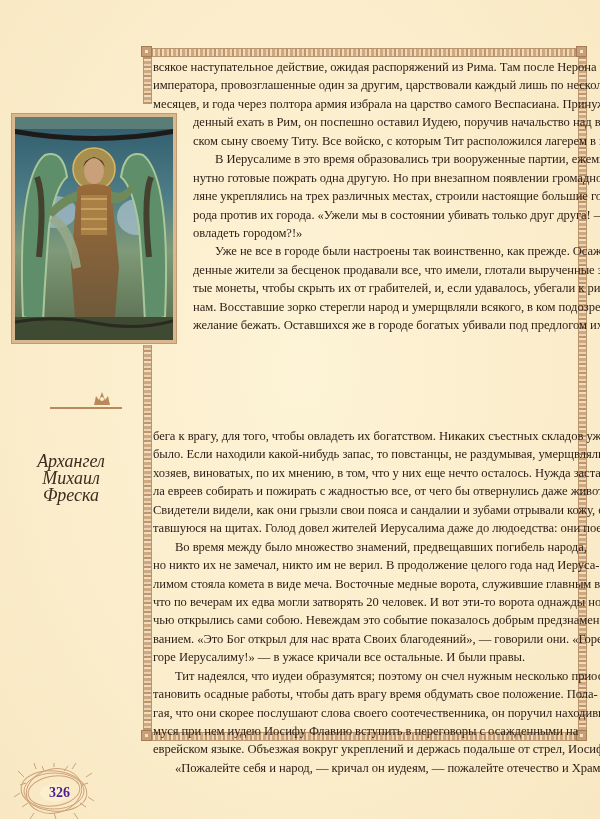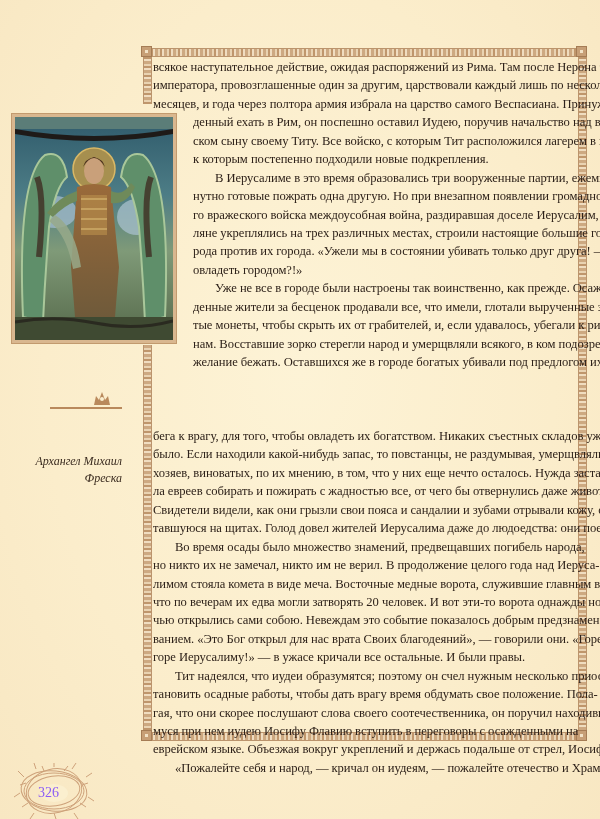--- a/index.html
+++ b/index.html
@@ -63,39 +63,39 @@
     border: 3px solid #d9b78f;
     box-sizing: border-box;
     box-shadow: 0 0 0 1px #c29a6e;
     overflow: hidden;
     background: #3f6a6a;
   }
   .fresco svg { display: block; width: 100%; height: 100%; }
 
   .caption {
     position: absolute; left: 20px; width: 102px; top: 453px;
-    text-align: right;
+    text-align: center;
     font-style: italic;
-    font-size: 12px; line-height: 17px;
+    font-size: 18px; line-height: 17px;
     color: #3b2c20;
   }
   .caption-rule {
     position: absolute; left: 50px; top: 407px; width: 72px; height: 2px;
     background: #b9895c;
   }
   .caption-ornament {
     position: absolute; left: 93px; top: 391px; width: 18px; height: 15px;
   }
 
   .page-number-wreath {
     position: absolute; left: 14px; top: 763px; width: 80px; height: 56px;
   }
   .page-number {
     position: absolute; left: 38px; top: 785px; width: 32px;
-    text-align: left; font-size: 14px; color: #8b5cf6;
+    text-align: right; font-size: 14px; color: #4c1d95; font-weight: bold;
   }
 </style>
 </head>
 <body>
 
 <div class="page-bg"></div>
 
 <div>
   <div class="border-h" style="left:146px; top:48px; width:439px;"></div>
   <div class="border-h" style="left:146px; top:732px; width:439px;"></div>
@@ -165,42 +165,40 @@
 
 <div class="text-block" style="left:153px; top:58px; width:423px;">
   <span class="ln">всякое наступательное действие, ожидая распоряжений из Рима. Там после Нерона три</span>
   <span class="ln">императора, провозглашенные один за другим, царствовали каждый лишь по нескольку</span>
   <span class="ln">месяцев, и года через полтора армия избрала на царство самого Веспасиана. Принуж-</span>
 </div>
 
 <div class="text-block" style="left:193px; top:113.4px; width:383px;">
   <span class="ln">денный ехать в Рим, он поспешно оставил Иудею, поручив начальство над вой-</span>
   <span class="ln">ском сыну своему Титу. Все войско, с которым Тит расположился лагерем в ви-</span>
-  <span class="ln last">к которым постепенно подходили новые подкрепления.</span>
   <span class="ln indent">В Иерусалиме в это время образовались три вооруженные партии, ежеми-</span>
   <span class="ln">нутно готовые пожрать одна другую. Но при внезапном появлении громадно-</span>
-  <span class="ln">го вражеского войска междоусобная война, раздиравшая доселе Иерусалим,</span>
   <span class="ln">ляне укреплялись на трех различных местах, строили настоящие большие го-</span>
   <span class="ln">рода против их города. «Ужели мы в состоянии убивать только друг друга! —</span>
   <span class="ln last">овладеть городом?!»</span>
   <span class="ln indent">Уже не все в городе были настроены так воинственно, как прежде. Осаж-</span>
   <span class="ln">денные жители за бесценок продавали все, что имели, глотали вырученные зоЛо-</span>
   <span class="ln">тые монеты, чтобы скрыть их от грабителей, и, если удавалось, убегали к римля-</span>
   <span class="ln">нам. Восставшие зорко стерегли народ и умерщвляли всякого, в ком подозревали</span>
   <span class="ln">желание бежать. Оставшихся же в городе богатых убивали под предлогом их по-</span>
 </div>
 
 <div class="text-block" style="left:153px; top:427px; width:423px;">
   <span class="ln">бега к врагу, для того, чтобы овладеть их богатством. Никаких съестных складов уже не</span>
   <span class="ln">было. Если находили какой-нибудь запас, то повстанцы, не раздумывая, умерщвляли его</span>
   <span class="ln">хозяев, виноватых, по их мнению, в том, что у них еще нечто осталось. Нужда заставля-</span>
   <span class="ln">ла евреев собирать и пожирать с жадностью все, от чего бы отвернулись даже животные.</span>
   <span class="ln">Свидетели видели, как они грызли свои пояса и сандалии и зубами отрывали кожу, ос-</span>
   <span class="ln">тавшуюся на щитах. Голод довел жителей Иерусалима даже до людоедства: они поедали</span>
-  <span class="ln indent">Во время осады было множество знамений, предвещавших погибель народа,</span>
+  <span class="ln indent">Во время между было множество знамений, предвещавших погибель народа,</span>
   <span class="ln">но никто их не замечал, никто им не верил. В продолжение целого года над Иеруса-</span>
   <span class="ln">лимом стояла комета в виде меча. Восточные медные ворота, служившие главным вхо-</span>
   <span class="ln">что по вечерам их едва могли затворять 20 человек. И вот эти-то ворота однажды но-</span>
   <span class="ln">чью открылись сами собою. Невеждам это событие показалось добрым предзнамено-</span>
   <span class="ln">ванием. «Это Бог открыл для нас врата Своих благодеяний», — говорили они. «Горе,</span>
   <span class="ln last">горе Иерусалиму!» — в ужасе кричали все остальные. И были правы.</span>
   <span class="ln indent">Тит надеялся, что иудеи образумятся; поэтому он счел нужным несколько приос-</span>
   <span class="ln">тановить осадные работы, чтобы дать врагу время обдумать свое положение. Пола-</span>
   <span class="ln">гая, что они скорее послушают слова своего соотечественника, он поручил находивше-</span>
   <span class="ln">муся при нем иудею Иосифу Флавию вступить в переговоры с осажденными на</span>

